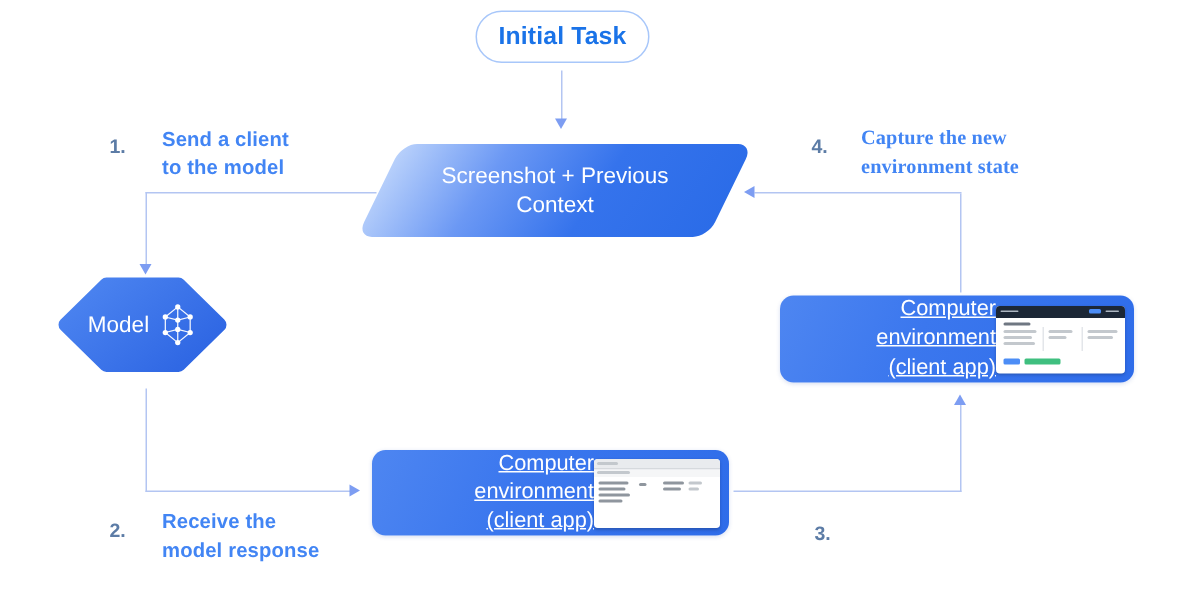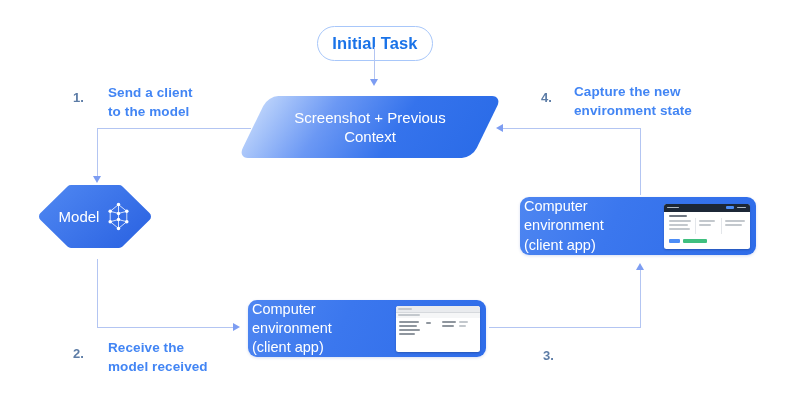--- a/index.html
+++ b/index.html
@@ -5,21 +5,21 @@
   html,body{margin:0;padding:0;background:#ffffff;}
   .canvas{
     position:relative;width:800px;height:403px;background:#ffffff;overflow:hidden;
     font-family:"Liberation Sans","DejaVu Sans",sans-serif;
   }
   
   .pill{
     position:absolute;left:317px;top:7px;width:116px;height:35px;
     background:#ffffff;border:1.6px solid #a8c7fa;border-radius:20px;
     display:flex;align-items:center;justify-content:center;
-    color:#1a73e8;font-size:16.5px;font-weight:600;letter-spacing:.1px;box-sizing:border-box;margin-top:19px;
+    color:#1a73e8;font-size:16.5px;font-weight:600;letter-spacing:.1px;box-sizing:border-box;
   }
   .para{
     position:absolute;left:253px;top:96px;width:234px;height:62px;
     transform:skewX(-26deg);border-radius:10px;
     background:linear-gradient(100deg,#b9d1fb 0%,#6b98f4 30%,#3573ec 62%,#2b6ce8 100%);
   }
   .para .inner{
     width:100%;height:100%;transform:skewX(26deg);
     display:flex;align-items:center;justify-content:center;text-align:center;
     color:#ffffff;font-size:15px;font-weight:500;line-height:1.3;white-space:pre-line;
@@ -31,21 +31,21 @@
     display:flex;align-items:center;justify-content:center;gap:7px;
     color:#ffffff;font-size:15px;font-weight:500;
   }
   .envbox{
     position:absolute;height:57px;border-radius:9px;
     background:linear-gradient(115deg,#4e86f1 0%,#3b77ee 40%,#2e6ce9 100%);
     display:flex;align-items:center;padding:0 6px 0 4px;box-sizing:border-box;
     box-shadow:0 1px 3px rgba(40,80,180,.18);
   }
   .envbox .label{
-    flex:1;text-align:left;color:#ffffff;font-size:14.5px;font-weight:500;line-height:1.32;white-space:pre-line;
+    flex:1;text-align:right;color:#ffffff;font-size:14.5px;font-weight:500;line-height:1.32;white-space:pre-line;text-decoration:underline;
   }
   #env-bottom{left:248px;top:300px;width:238px;}
   #env-right{left:520px;top:197px;width:236px;height:58px;}
   
   .miniwin{
     position:relative;background:#ffffff;border-radius:2.5px;overflow:hidden;
     box-shadow:0 1px 2px rgba(20,40,90,.35);flex:none;
   }
   .mw-b{width:84px;height:46px;}
   .mw-r{width:86px;height:45px;}
@@ -138,21 +138,21 @@
             <circle cx="4" cy="19" r="1.7"></circle>
           <circle cx="20" cy="19" r="1.7"></circle>
             <circle cx="12" cy="25.5" r="1.7"></circle>
         </g>
       </svg>
     </div>
   </div>
 
   <div class="stepnum" style="left:73px;top:346px;">2.</div>
   <div class="steptext" style="left:108px;top:338px;">Receive the
-model received</div>
+model response</div>
 
   <div class="line vline-a" style="left:97px;top:259px;height:69px;"></div>
   <div class="line hline" style="left:97px;top:327px;width:137px;"></div>
   <div class="head right" style="left:233px;top:323px;"></div>
 
   <div class="envbox" id="env-bottom">
     <div class="label">Computer environment
 (client app)</div>
     <div class="miniwin mw-b">
       <div class="bar titlebar"></div>
@@ -194,20 +194,20 @@
       <div class="bar tline light" style="left:35px;top:20px;width:12px;"></div>
       <div class="bar vline" style="left:57px;top:14px;height:16px;"></div>
       <div class="bar tline light" style="left:61px;top:16px;width:20px;"></div>
       <div class="bar tline light" style="left:61px;top:20px;width:17px;"></div>
       <div class="bar chip-blue" style="left:5px;top:35px;width:11px;height:4px;"></div>
       <div class="bar chip-green" style="left:19px;top:35px;width:24px;height:4px;"></div>
     </div>
   </div>
 
   <div class="stepnum" style="left:541px;top:90px;">4.</div>
-  <div class="steptext" style="left:574px;top:82px;">Capture the new
+  <div class="steptext" style="left:574px;top:82px;font-family:Liberation Serif, serif;">Capture the new
 environment state</div>
 
   <div class="line vline-a" style="left:640px;top:129px;height:66px;"></div>
   <div class="line hline" style="left:503px;top:128px;width:138px;"></div>
   <div class="head left" style="left:496px;top:124px;"></div>
 
 </div>
 
 </body></html>

